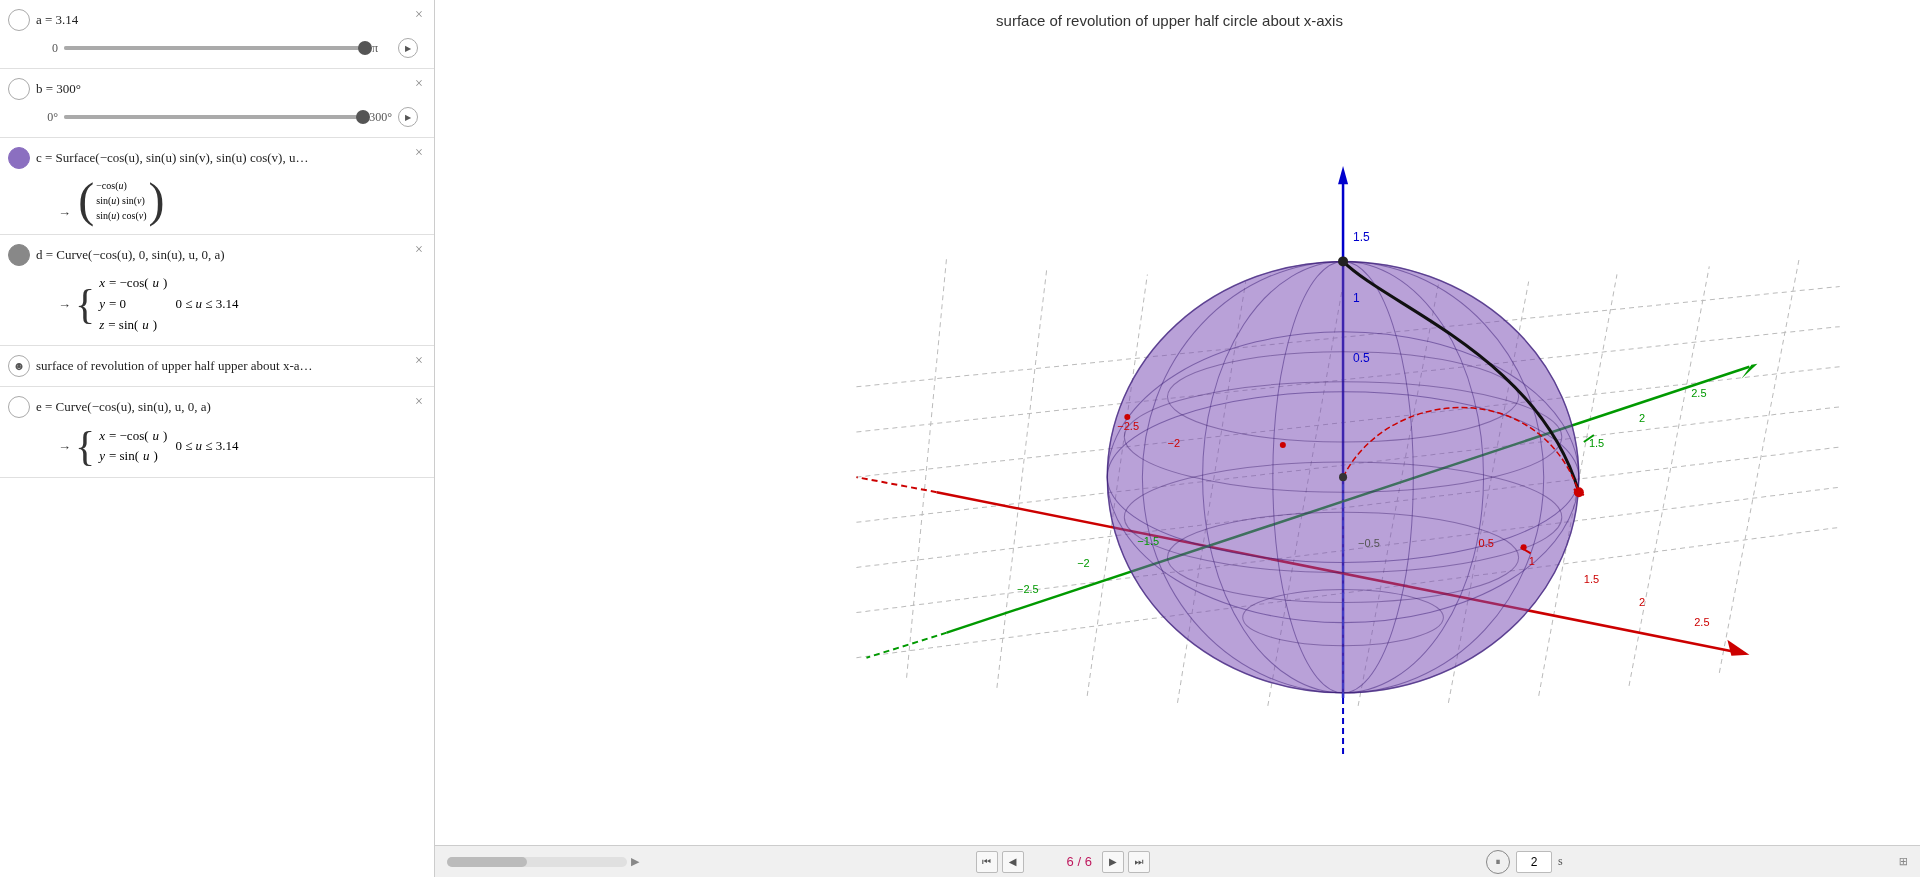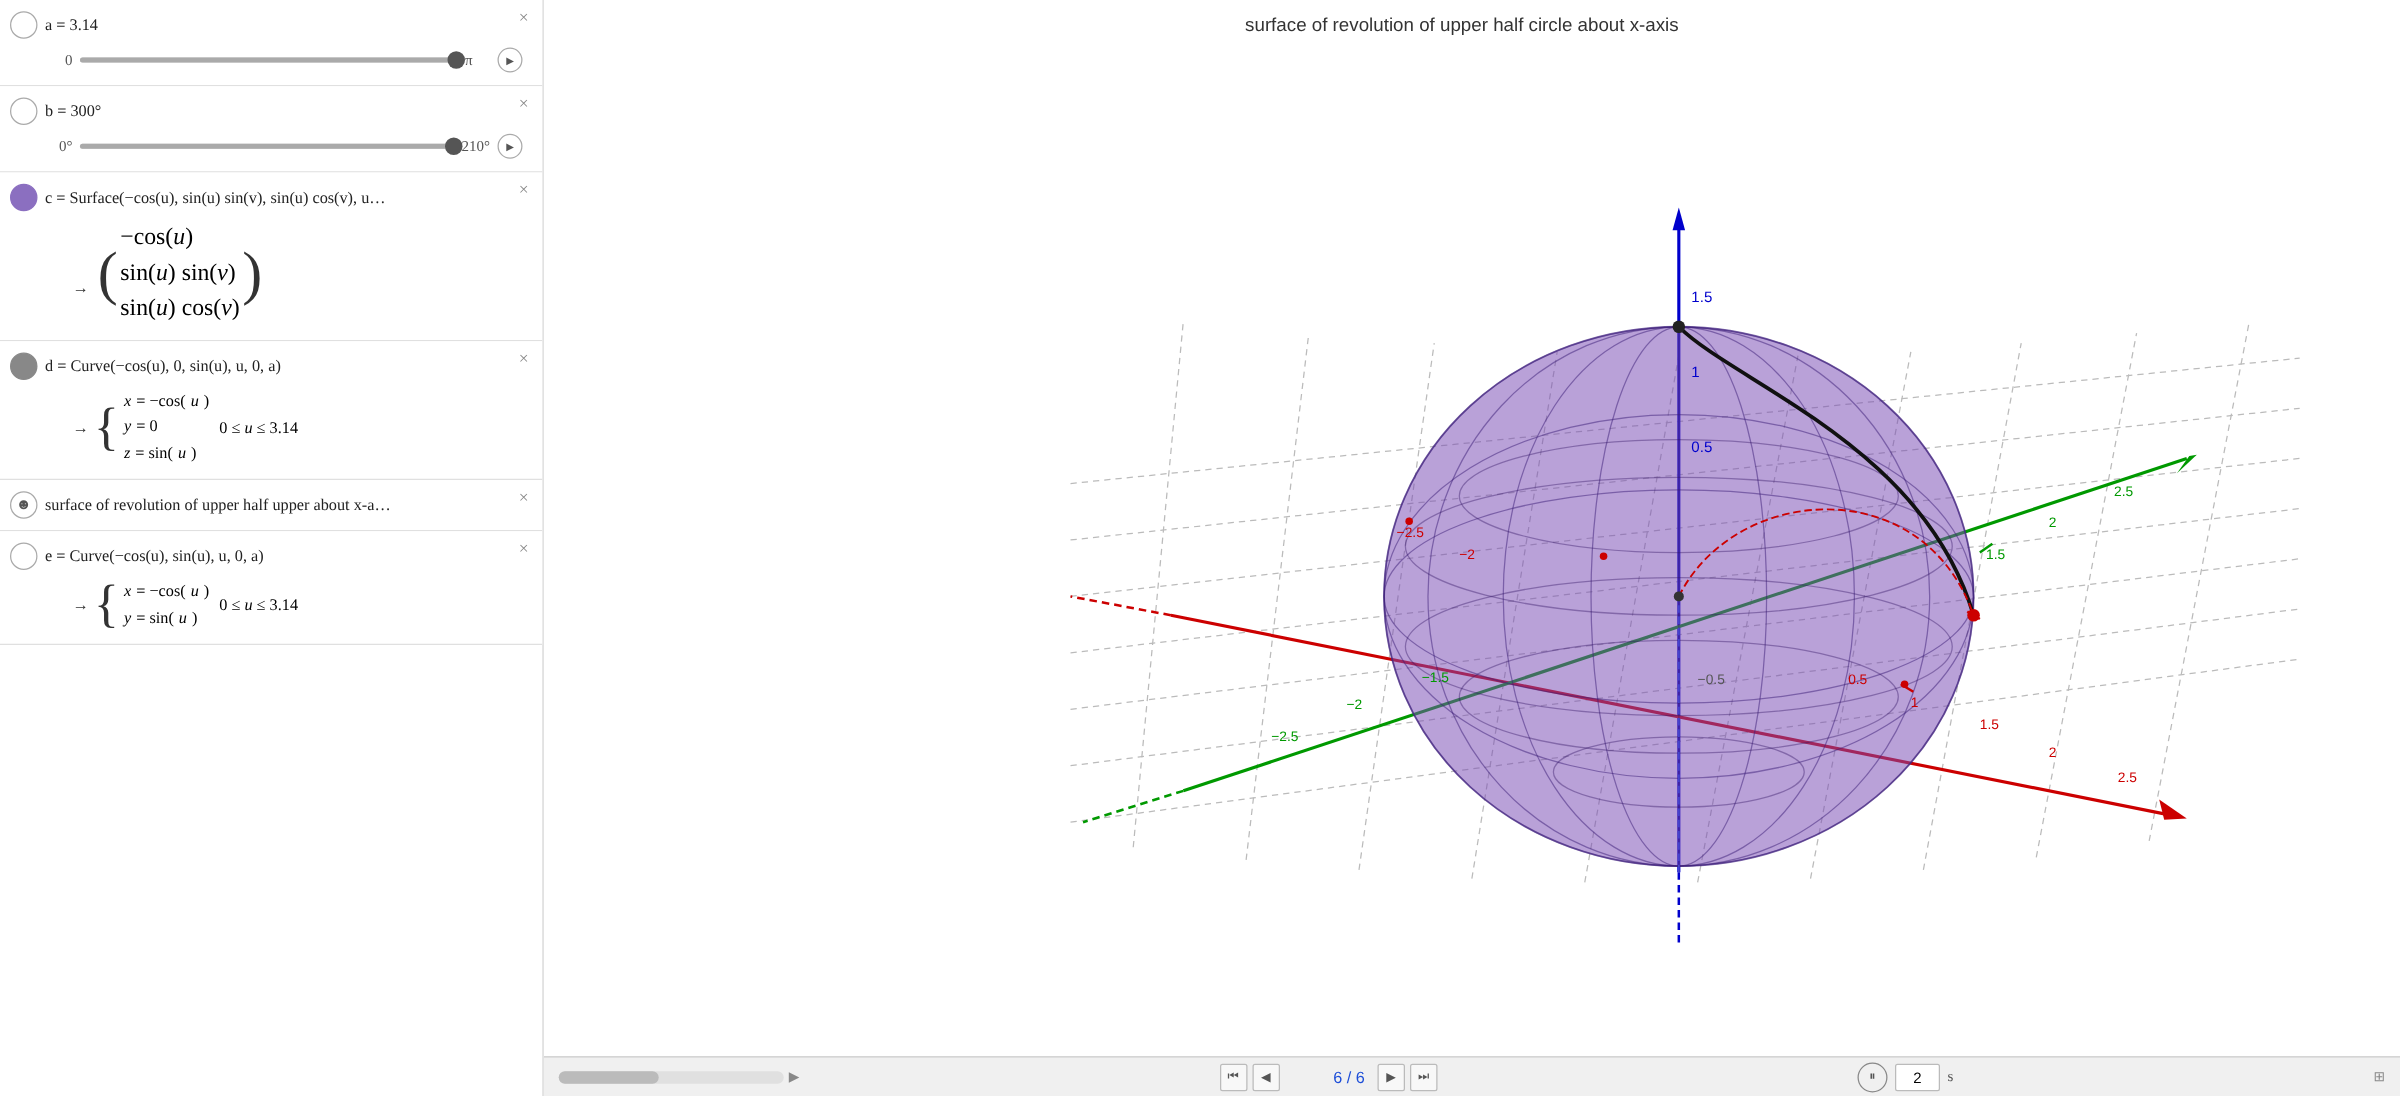--- a/index.html
+++ b/index.html
@@ -171,21 +171,21 @@
       font-weight: 100;
       margin-left: 2px;
     }
     .matrix-cells {
       display: flex;
       flex-direction: column;
       align-items: flex-start;
       gap: 0;
     }
     .matrix-cell {
-      font-size: 19px;
+      font-size: 10px;
       line-height: 1.5;
       white-space: nowrap;
     }
 
     
     .eq-block {
       padding: 4px 8px 4px 50px;
       font-family: 'Times New Roman', serif;
       font-size: 13px;
     }
@@ -285,21 +285,21 @@
       justify-content: center;
       cursor: pointer;
       font-size: 10px;
       color: #555;
       border-radius: 2px;
     }
     .page-indicator {
       font-size: 13px;
       font-family: Arial, sans-serif;
       padding: 0 6px;
-      color: #1d4ed8;
+      color: #be185d;
       margin-left: 33px;
     }
     .playback-controls {
       display: flex;
       align-items: center;
       gap: 6px;
     }
     .pause-btn {
       width: 24px;
       height: 24px;
@@ -359,21 +359,21 @@
         <div class="entry-icon" style="background:#fff;"></div>
         <span class="entry-label">b = 300°</span>
         <div class="close-btn">×</div>
       </div>
       <div class="slider-row">
         <span class="slider-label-left">0°</span>
         <div class="slider-track">
           <div class="slider-fill" style="width:100%;"></div>
           <div class="slider-thumb" style="left:100%;"></div>
         </div>
-        <span class="slider-label-right">210°</span>
+        <span class="slider-label-right">300°</span>
         <div class="play-btn">▶</div>
       </div>
     </div>
 
     <div class="entry">
       <div class="entry-header">
         <div class="entry-icon purple"></div>
         <span class="entry-label">c = Surface(−cos(u), sin(u) sin(v), sin(u) cos(v), u…</span>
         <div class="close-btn">×</div>
       </div>

